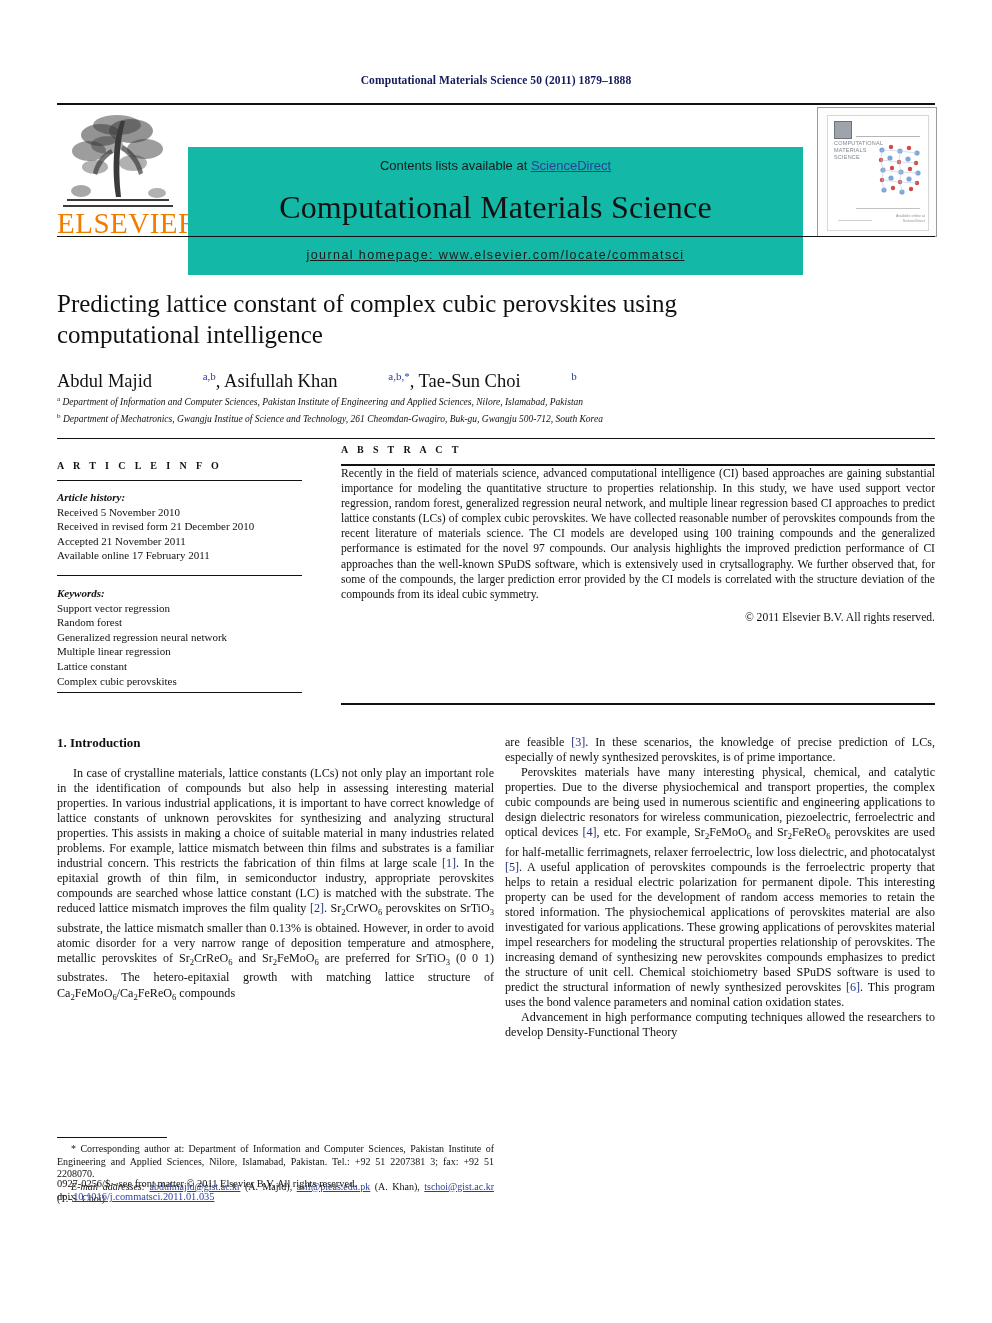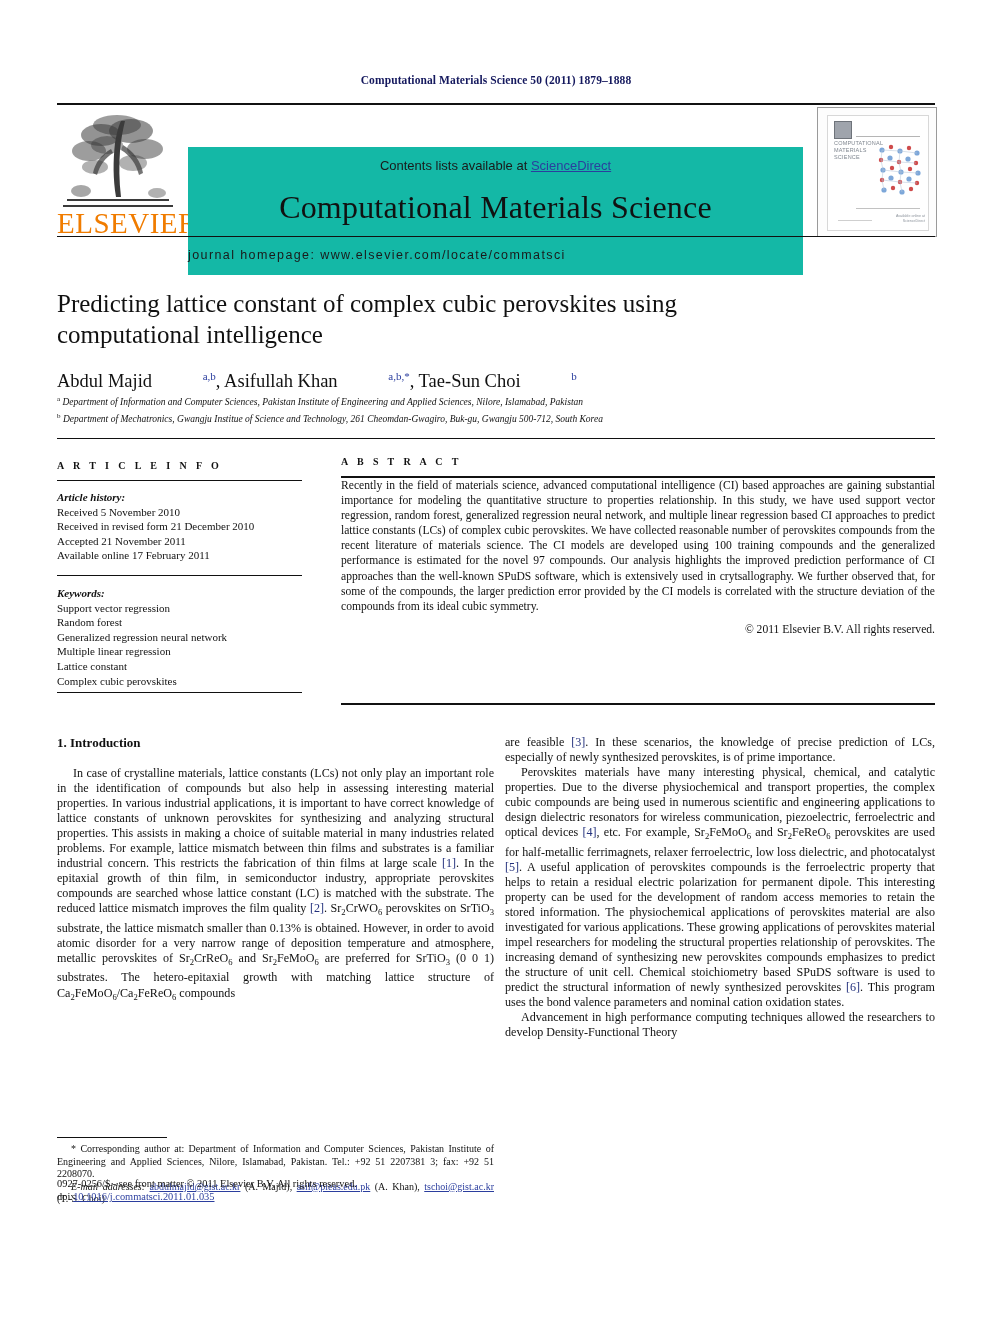--- a/index.html
+++ b/index.html
@@ -104,24 +104,26 @@
     text-align: center;
     font-family: "Liberation Serif", serif;
     font-size: 32px;
     color: #111;
     letter-spacing: 0.2px;
   }
   .homepage-line {
     position: absolute;
     left: 0; top: 101px;
     width: 615px;
+    text-align: center;
     font-family: "Liberation Sans", sans-serif;
     font-size: 12.5px;
     letter-spacing: 1.4px;
     color: #1a1a1a;
+    text-decoration: underline;
   }
 
   .cover-thumb {
     position: absolute;
     left: 760px; top: 2px;
     width: 118px;
     height: 128px;
     border: 1px solid #9a9a9a;
     background: #fdfdfd;
     overflow: hidden;
@@ -245,21 +247,21 @@
     height: 1px;
     background: #111;
   }
   .col-info {
     position: absolute;
     left: 57px; top: 460px;
     width: 245px;
   }
   .col-abs {
     position: absolute;
-    left: 341px; top: 456px;
+    left: 341px; top: 444px;
     width: 594px;
   }
   .sec-head {
     font-family: "Liberation Serif", serif;
     font-weight: bold;
     font-size: 10px;
     letter-spacing: 3.4px;
     color: #111;
   }
   .hr-thin {

